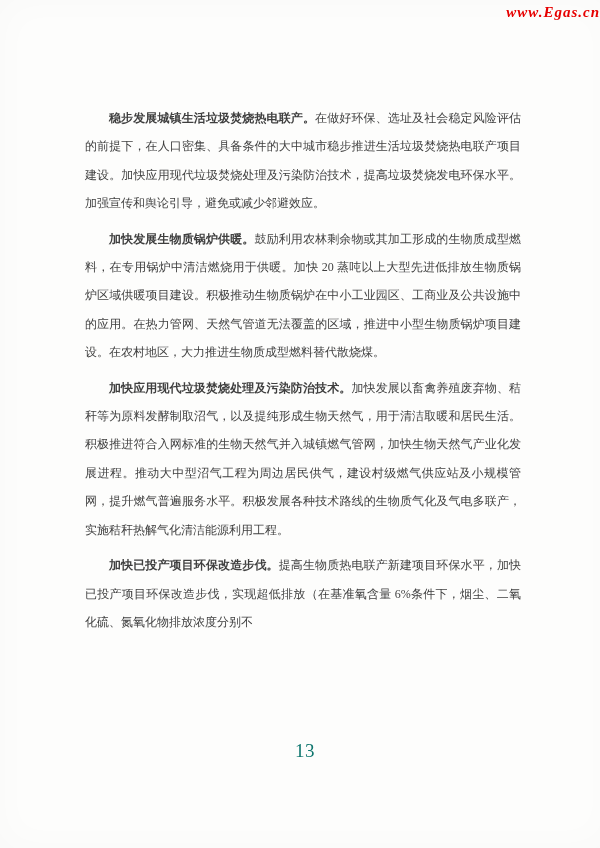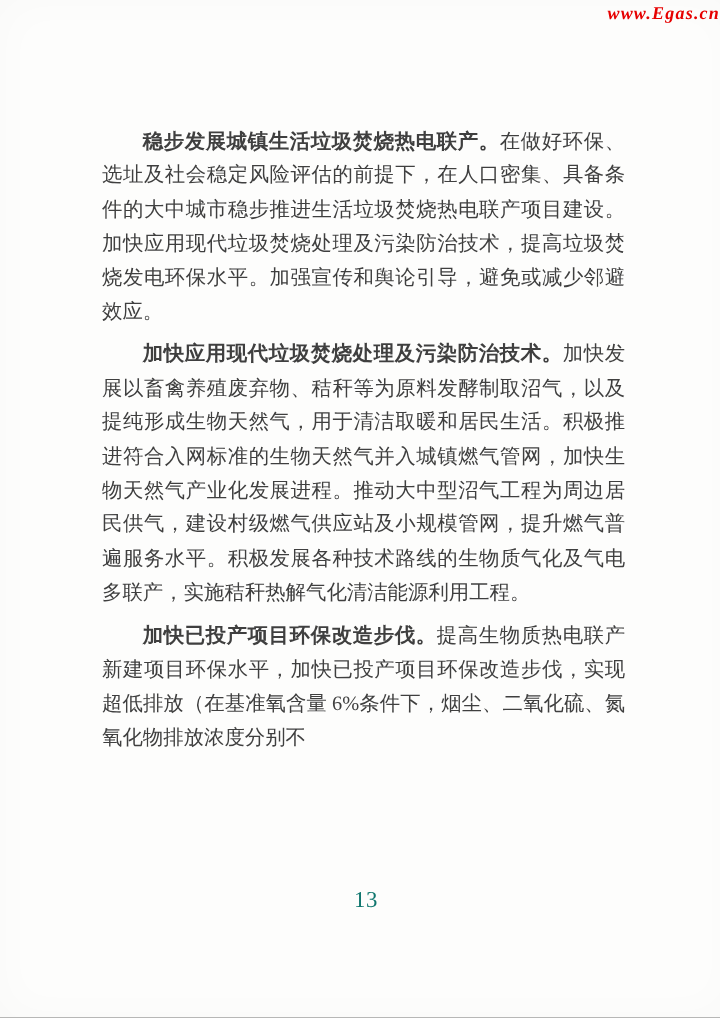--- a/index.html
+++ b/index.html
@@ -39,21 +39,21 @@
   }
   .content {
     position: absolute;
     left: 85px;
     top: 104px;
     width: 436px;
     color: #3f3f3f;
   }
   .para {
     margin: 0 0 7px 0;
-    font-size: 17px;
+    font-size: 12px;
     line-height: 28.4px;
     text-indent: 2em;
     text-align: justify;
     text-justify: inter-character;
     word-break: break-all;
   }
   .para .lead {
     font-weight: bold;
   }
   .page-number {
@@ -73,20 +73,21 @@
 <div class="page">
 
   <div class="watermark">www.Egas.cn</div>
 
   <div class="scan-edge-line"></div>
 
   <div class="content">
 
     <p class="para"><span class="lead">稳步发展城镇生活垃圾焚烧热电联产。</span><span>在做好环保、选址及社会稳定风险评估的前提下，在人口密集、具备条件的大中城市稳步推进生活垃圾焚烧热电联产项目建设。加快应用现代垃圾焚烧处理及污染防治技术，提高垃圾焚烧发电环保水平。加强宣传和舆论引导，避免或减少邻避效应。</span></p>
 
+    <p class="para"><span class="lead">加快发展生物质锅炉供暖。</span><span>鼓励利用农林剩余物或其加工形成的生物质成型燃料，在专用锅炉中清洁燃烧用于供暖。加快 20 蒸吨以上大型先进低排放生物质锅炉区域供暖项目建设。积极推动生物质锅炉在中小工业园区、工商业及公共设施中的应用。在热力管网、天然气管道无法覆盖的区域，推进中小型生物质锅炉项目建设。在农村地区，大力推进生物质成型燃料替代散烧煤。</span></p>
 
     <p class="para"><span class="lead">加快应用现代垃圾焚烧处理及污染防治技术。</span><span>加快发展以畜禽养殖废弃物、秸秆等为原料发酵制取沼气，以及提纯形成生物天然气，用于清洁取暖和居民生活。积极推进符合入网标准的生物天然气并入城镇燃气管网，加快生物天然气产业化发展进程。推动大中型沼气工程为周边居民供气，建设村级燃气供应站及小规模管网，提升燃气普遍服务水平。积极发展各种技术路线的生物质气化及气电多联产，实施秸秆热解气化清洁能源利用工程。</span></p>
 
     <p class="para"><span class="lead">加快已投产项目环保改造步伐。</span><span>提高生物质热电联产新建项目环保水平，加快已投产项目环保改造步伐，实现超低排放（在基准氧含量 6%条件下，烟尘、二氧化硫、氮氧化物排放浓度分别不</span></p>
 
   </div>
 
   <div class="page-number">13</div>
 
 </div>

